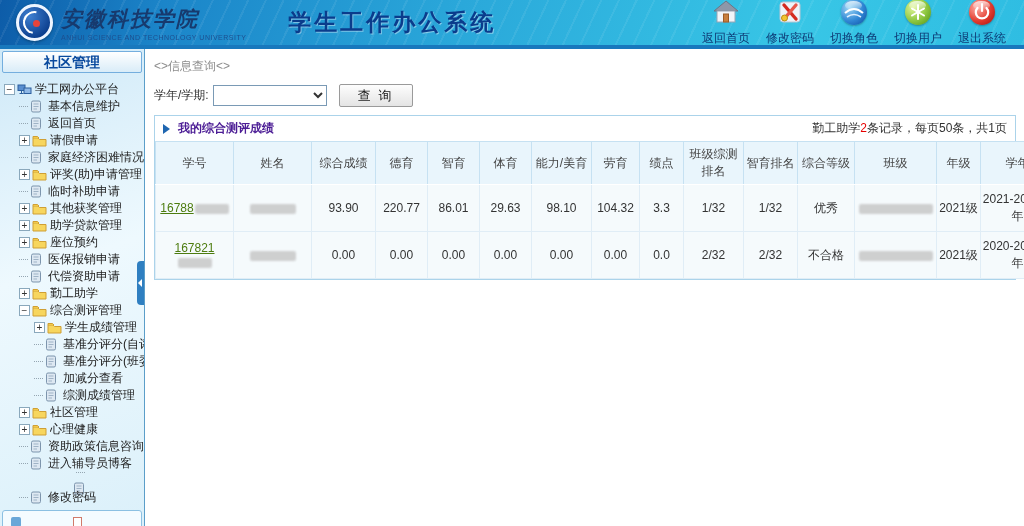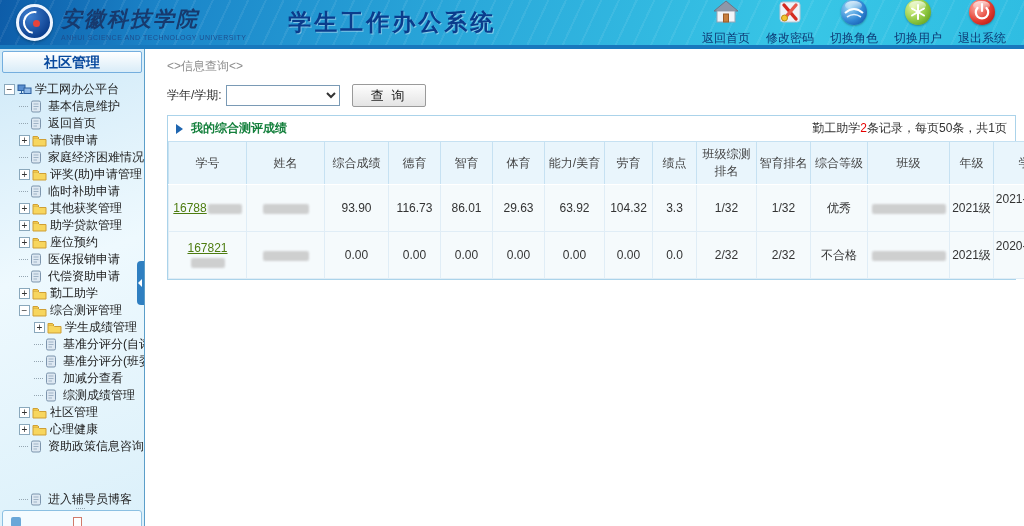--- a/index.html
+++ b/index.html
@@ -55,33 +55,33 @@
   .tlabel { overflow:hidden; }
   .collapse-handle { position:absolute; right:0; top:212px; width:7px; height:44px; background:#2f7fc1;
     border-radius:4px 0 0 4px; cursor:pointer; }
   .collapse-handle::after { content:""; position:absolute; left:1px; top:18px; border:4px solid transparent; border-right-color:#fff; border-left-width:0; }
   .sidebar-footer { position:absolute; left:2px; right:2px; bottom:-8px; height:24px; background:#f4fbff;
     border:1px solid #8cc0e2; border-radius:3px; display:flex; align-items:center; }
   .mini-ic1 { width:10px; height:10px; margin-left:8px; background:#6aa7d8; border-radius:2px; }
   .mini-ic2 { width:9px; height:11px; margin-left:52px; background:#fff; border:1px solid #d07a6a; }
 
   
-  .main { flex:1; background:#fff; overflow:hidden; padding-left:20px; }
+  .main { flex:1; background:#fff; overflow:hidden; padding-left:7px; }
   .breadcrumb { font-size:12px; color:#8c8c8c; padding:9px 0 2px 2px; }
   .filter-row { display:flex; align-items:center; padding:7px 0 6px 2px; }
   .filter-label { font-size:12px; color:#333; }
   .filter-row select { width:114px; height:21px; margin-left:4px; font-size:12px; border:1px solid #7a9ab5; background:#fff; color:#333; }
   .search-btn { margin-left:12px; width:74px; height:23px; font-size:13px; color:#222; letter-spacing:2px;
     background:linear-gradient(#fdfdfd,#e4e4e4); border:1px solid #9a9a9a; border-radius:2px; cursor:pointer;
     font-family:inherit; }
   .panel { margin:2px 8px 0 2px; border:1px solid #abd3ea; }
   .panel-head { height:25px; display:flex; align-items:center; justify-content:space-between; padding:0 8px; background:#fff; }
   .panel-title-wrap { display:flex; align-items:center; }
   .tri { width:0; height:0; border-left:7px solid #1f66b0; border-top:5px solid transparent; border-bottom:5px solid transparent; margin-right:8px; }
-  .panel-title { font-size:12px; font-weight:700; color:#15803d; }
+  .panel-title { font-size:12px; font-weight:700; color:#4c1d95; }
   .record-summary { font-size:12px; color:#333; }
   .record-summary .count { color:#e60000; }
   table { width:100%; border-collapse:collapse; table-layout:fixed; font-size:12px; }
   th { background:#e9f5fc; color:#444; font-weight:400; border:1px solid #c6e1f2; border-bottom:1px solid #fff; padding:4px 1px; }
   td { background:#f5fafc; color:#333; text-align:center; border:1px solid #e0edf6; padding:6px 1px; }
   tr.data-row { border-bottom:1px solid #cfe5f2; }
   .id-link { color:#4d7c0f; text-decoration:underline; cursor:pointer; }
   .mask { display:inline-block; height:10px; background:#c8c8c8; border-radius:2px; vertical-align:middle;
     filter:blur(1.2px); opacity:.85; }
   .mask-id { width:34px; margin-left:1px; }
@@ -400,21 +400,21 @@
             <span class="ticon">
               <svg width="12" height="13" viewBox="0 0 12 13">
                 <rect x="1.5" y="1" width="9" height="11" rx="1.5" fill="#dde8f2" stroke="#7d95ad" stroke-width="1"></rect>
                 <line x1="3.5" y1="4" x2="8.5" y2="4" stroke="#9fb3c6"></line>
                 <line x1="3.5" y1="6.5" x2="8.5" y2="6.5" stroke="#9fb3c6"></line>
                 <line x1="3.5" y1="9" x2="7" y2="9" stroke="#9fb3c6"></line>
               </svg>
             </span>
             <span class="tlabel">资助政策信息咨询</span>
           </div>
-          <div class="tree-item" style="padding-left: 17px; margin-top: 36px;">
+          <div class="tree-item" style="padding-left: 17px;">
             <span class="dash"></span>
             <span class="ticon">
               <svg width="12" height="13" viewBox="0 0 12 13">
                 <rect x="1.5" y="1" width="9" height="11" rx="1.5" fill="#dde8f2" stroke="#7d95ad" stroke-width="1"></rect>
                 <line x1="3.5" y1="4" x2="8.5" y2="4" stroke="#9fb3c6"></line>
                 <line x1="3.5" y1="6.5" x2="8.5" y2="6.5" stroke="#9fb3c6"></line>
                 <line x1="3.5" y1="9" x2="7" y2="9" stroke="#9fb3c6"></line>
               </svg>
             </span>
             <span class="tlabel">进入辅导员博客</span>
@@ -504,24 +504,24 @@
                 <th>班级</th>
                 <th>年级</th>
                 <th>学年</th>
               </tr>
             </thead>
           <tbody>
               <tr class="data-row">
                 <td><span class="id-link">16788<span class="mask mask-id"></span></span></td>
                 <td><span class="mask mask-name"></span></td>
                 <td>93.90</td>
-                <td>116.73</td>
+                <td>220.77</td>
                 <td>86.01</td>
                 <td>29.63</td>
-                <td>63.92</td>
+                <td>98.10</td>
                 <td>104.32</td>
                 <td>3.3</td>
                 <td>1/32</td>
                 <td>1/32</td>
                 <td>优秀</td>
                 <td><span class="mask mask-class"></span></td>
                 <td>2021级</td>
                 <td>2021-2022学年</td>
               </tr>
               <tr class="data-row">

